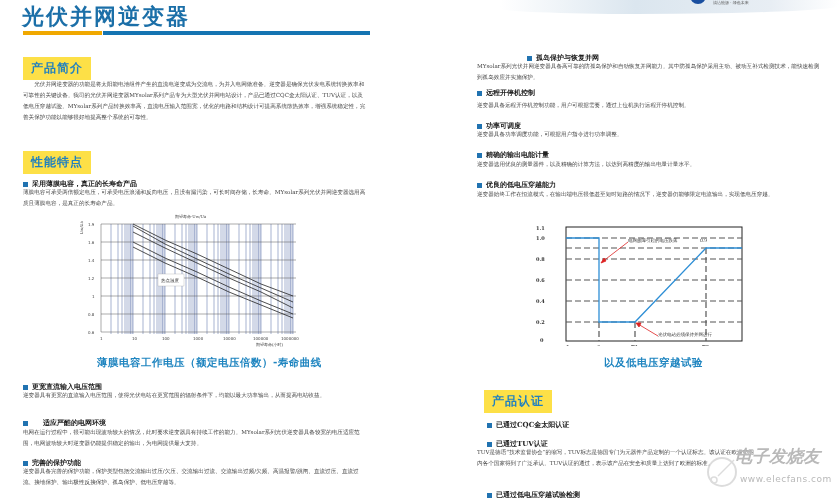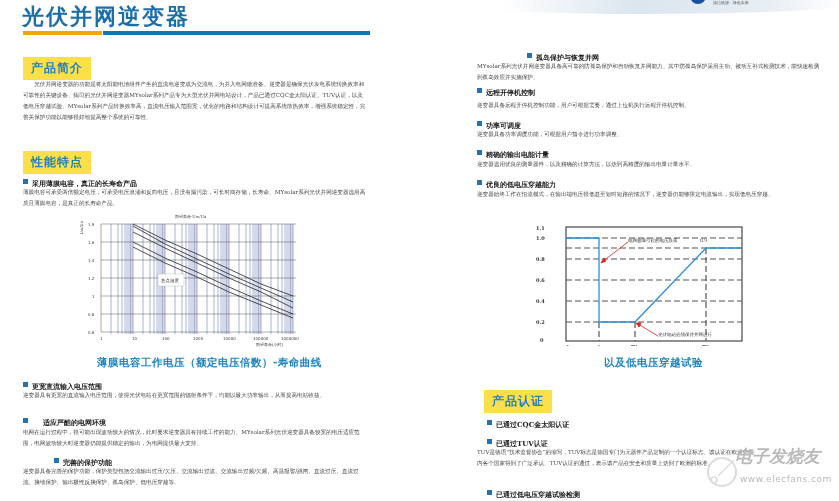--- a/index.html
+++ b/index.html
@@ -27,21 +27,21 @@
 
   .section-head {
     position: absolute; background: #fde047; color: #2180bf;
     font-size: 12px; font-weight: bold; padding: 3px 8px; letter-spacing: 1px;
     font-family: "DejaVu Serif", serif;
   }
 
   .para { position: absolute; font-size: 5.6px; line-height: 11px; color: #444; }
   .feature-title {
     position: absolute; font-size: 7px; font-weight: bold; color: #222;
-    display: flex; align-items: flex-start; gap: 4px; white-space: nowrap;
+    display: flex; align-items: center; gap: 4px; white-space: nowrap;
   }
   .bullet { display: inline-block; width: 5px; height: 5px; background: #2173b1; }
 
   .chart-caption { position: absolute; font-size: 10.5px; color: #1f85c0; font-weight: bold; white-space: nowrap; letter-spacing: 0.5px; }
 
   .watermark { position: absolute; left: 700px; top: 440px; width: 140px; height: 60px; opacity: 0.5; }
   .wm-text { position: absolute; left: 735px; top: 445px; font-size: 17px; color: #b9b9b9; font-style: italic; font-weight: bold; font-family: "DejaVu Sans", sans-serif; }
   .wm-url { position: absolute; left: 740px; top: 474px; font-size: 9px; color: #b9b9b9; font-family: "DejaVu Sans", sans-serif; letter-spacing: 0.5px; }
 </style>
 </head>
@@ -170,21 +170,21 @@
   <span>更宽直流输入电压范围</span>
 </div>
 <div class="para" style="left:23px;top:390px;width:345px;">逆变器具有更宽的直流输入电压范围，使得光伏电站在更宽范围的辐射条件下，均能以最大功率输出，从而提高电站收益。</div>
 
 <div class="feature-title" style="left:23px;top:418px;gap:15px;">
   <span class="bullet"></span>
   <span>适应严酷的电网环境</span>
 </div>
 <div class="para" style="left:23px;top:427px;width:345px;">电网在运行过程中，很可能出现波动较大的情况，此时要求逆变器具有持续工作的能力。MYsolar系列光伏逆变器具备较宽的电压适应范围，电网波动较大时逆变器仍能提供稳定的输出，为电网提供最大支持。</div>
 
-<div class="feature-title" style="left:23px;top:458px;margin-left:31px;">
+<div class="feature-title" style="left:23px;top:458px;">
   <span class="bullet"></span>
   <span>完善的保护功能</span>
 </div>
 <div class="para" style="left:23px;top:466px;width:345px;">逆变器具备完善的保护功能，保护类型包括交流输出过压/欠压、交流输出过流、交流输出过频/欠频、高温报警/跳闸、直流过压、直流过流、接地保护、输出极性反接保护、孤岛保护、低电压穿越等。</div>
 
 <div class="feature-title" style="left:527px;top:53px;">
   <span class="bullet"></span>
   <span>孤岛保护与恢复并网</span>
 </div>
 <div class="para" style="left:477px;top:61px;width:345px;">MYsolar系列光伏并网逆变器具备高可靠的防孤岛保护和自动恢复并网能力。其中防孤岛保护采用主动、被动互补式检测技术，能快速检测到孤岛效应并实施保护。</div>

